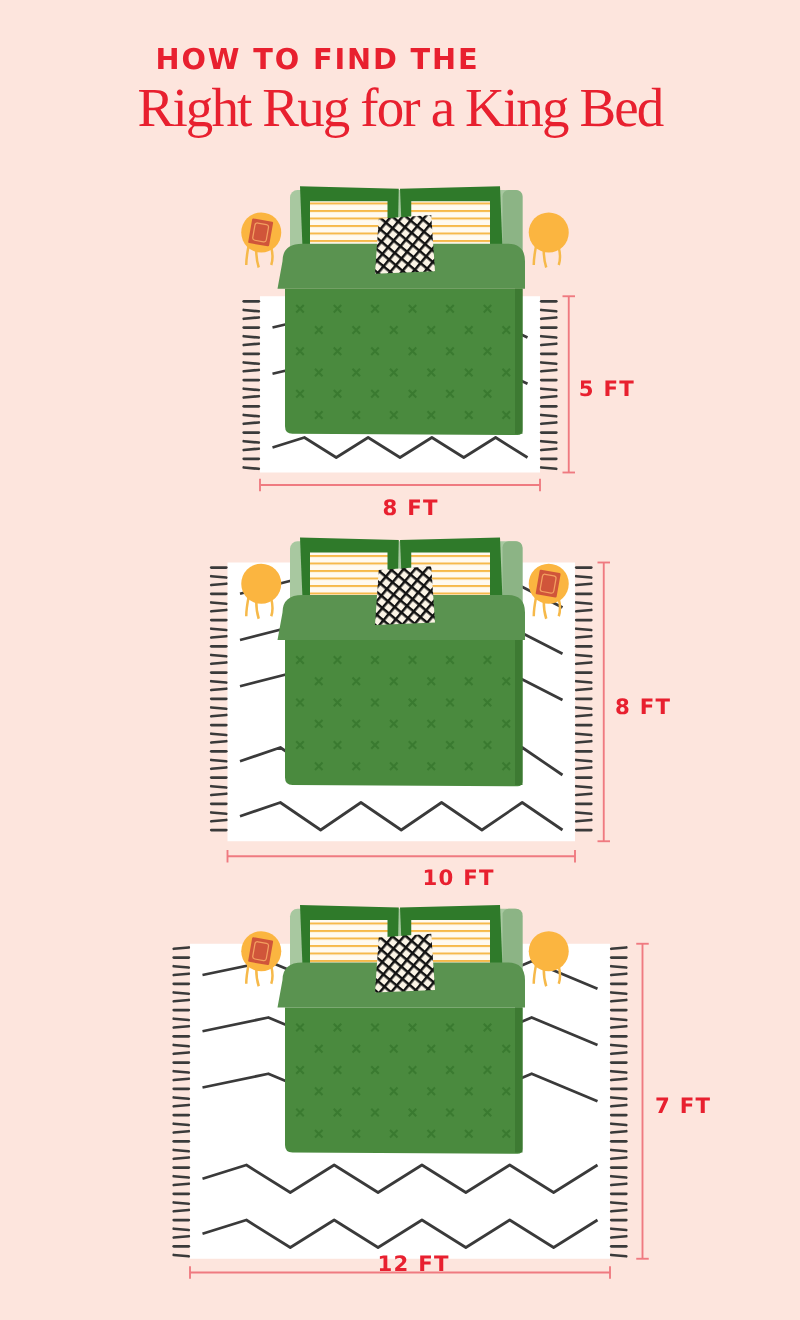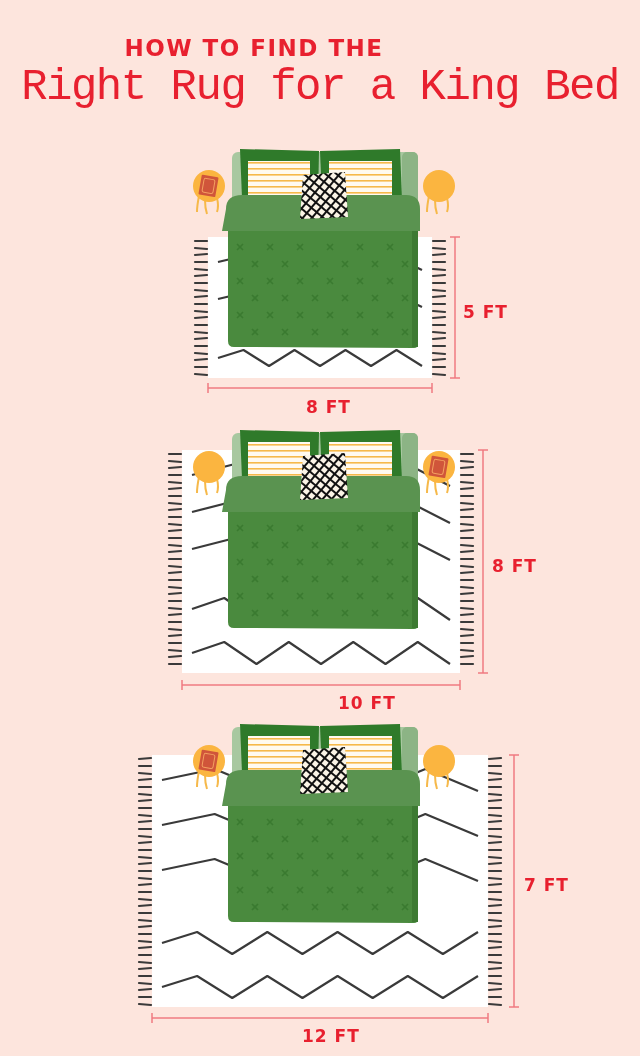--- a/index.html
+++ b/index.html
@@ -8,21 +8,21 @@
       background: #fde5dd;
       font-family: "Liberation Sans", sans-serif;
     }
     .kicker {
       position: absolute; left: 0; width: 508px; top: 35px; text-align: center;
       font-family: "DejaVu Sans", sans-serif; font-weight: bold;
       color: #e8202f; font-size: 23px; letter-spacing: 1.5px;
     }
     .title {
       position: absolute; left: 0; width: 640px; top: 63px; text-align: center;
-      font-family: Liberation Mono, monospace; color: #e8202f;
+      font-family: Liberation Serif, serif; color: #e8202f;
       font-size: 44px; letter-spacing: -1.5px; line-height: 1.1;
     }
     .diagram { position: absolute; left: 0; top: 0; width: 640px; height: 1056px; }
     .dim-label {
       position: absolute; font-family: "DejaVu Sans", sans-serif; font-weight: bold;
       color: #e8202f; font-size: 17px; letter-spacing: 1px; white-space: nowrap;
     }
     svg.art { position: absolute; left: 0; top: 0; }
   </style>
 </head>
@@ -35,21 +35,21 @@
   <div class="dim-label" style="left:306px;top:397px;">8 FT</div>
   <div class="dim-label" style="left:463px;top:302px;">5 FT</div>
 </div>
 
 <div class="diagram" id="d1" style="z-index: 2;">
   <div class="dim-label" style="left:302px;top:693px;margin-left:36px;">10 FT</div>
   <div class="dim-label" style="left:492px;top:556px;">8 FT</div>
 </div>
 
 <div class="diagram" id="d2" style="z-index: 2;">
-  <div class="dim-label" style="left:302px;top:1026px;">12 FT</div>
+  <div class="dim-label" style="left:302px;top:1002px;">12 FT</div>
   <div class="dim-label" style="left:524px;top:875px;">7 FT</div>
 </div>
 
 <svg class="art" id="art" width="640" height="1056">
     <defs>
       <pattern id="stripes" width="8" height="6" patternUnits="userSpaceOnUse">
         <rect width="8" height="6" fill="#fffaf0"></rect>
         <rect y="0" width="8" height="1.6" fill="#f6b94a"></rect>
       </pattern>
       <pattern id="lattice" width="7" height="7" patternUnits="userSpaceOnUse" patternTransform="rotate(40)">

